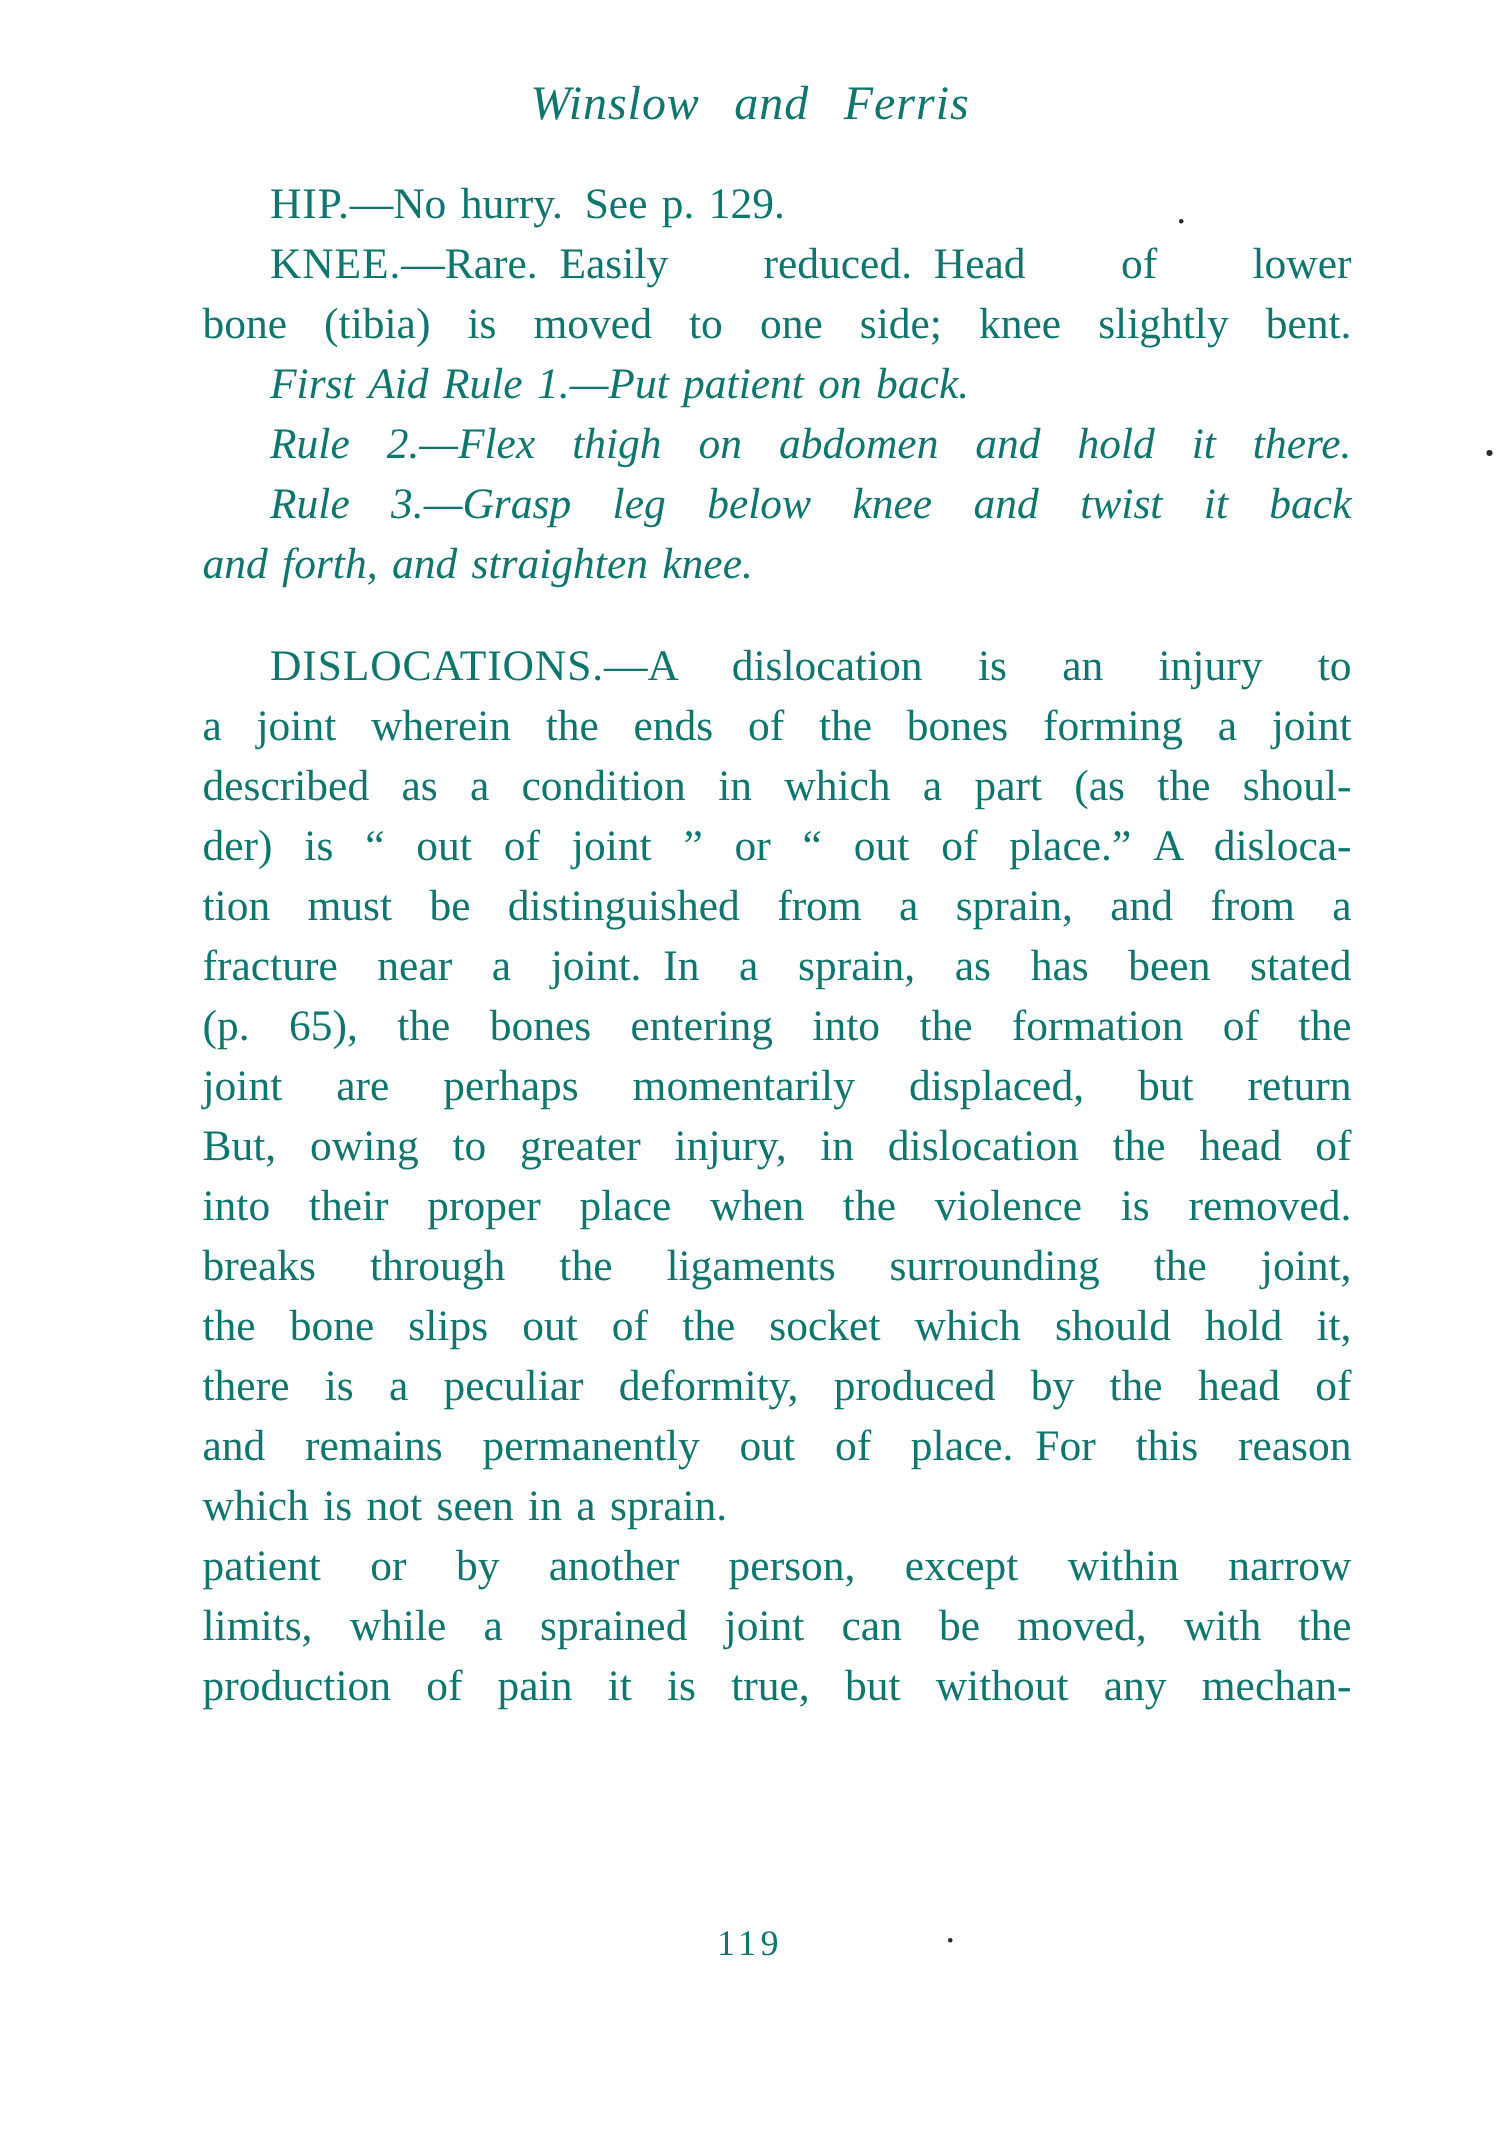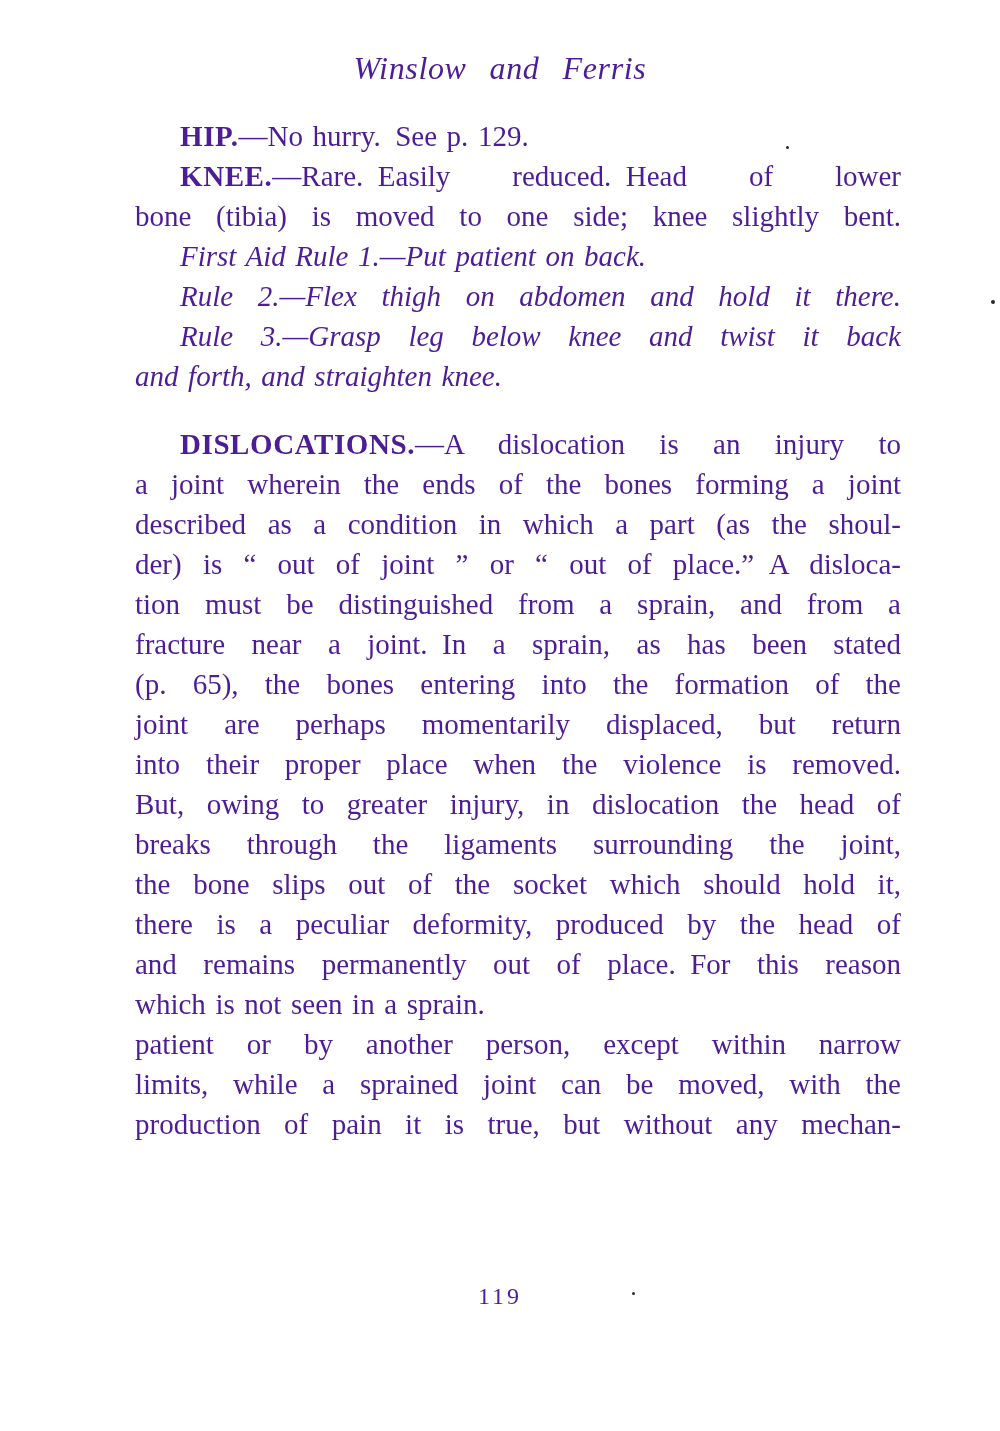--- a/index.html
+++ b/index.html
@@ -5,21 +5,21 @@
   html, body {
     margin: 0;
     padding: 0;
     background: #ffffff;
   }
   .page {
     position: relative;
     width: 1000px;
     height: 1431px;
     background: #ffffff;
-    color: #4c1d95;
+    color: #0f766e;
     font-family: "Liberation Serif", serif;
     overflow: hidden;
   }
   .running-head {
     position: absolute;
     top: 50px;
     left: 0;
     right: 0;
     text-align: center;
     font-style: italic;
@@ -38,21 +38,21 @@
   }
   .block { margin: 0; }
   .block.space-before { margin-top: 28px; }
   .block.italic { font-style: italic; }
   .line { text-align: left; }
   .line.indent { text-indent: 45px; }
   .line.justify {
     text-align: justify;
     text-align-last: justify;
   }
-  .line strong { font-weight: bold; letter-spacing: 0.02em; }
+  .line strong { font-weight: normal; letter-spacing: 0.02em; }
   .folio {
     position: absolute;
     top: 1283px;
     left: 0;
     right: 0;
     text-align: center;
     font-size: 24px;
     letter-spacing: 3px;
   }
   .speck {
@@ -84,22 +84,22 @@
       </div>
       <div class="block space-before">
         <div class="line indent justify"><strong>DISLOCATIONS.</strong>—A dislocation is an injury to</div>
         <div class="line justify">a joint wherein the ends of the bones forming a joint</div>
         <div class="line justify">described as a condition in which a part (as the shoul-</div>
         <div class="line justify">der) is “ out of joint ” or “ out of place.” A disloca-</div>
         <div class="line justify">tion must be distinguished from a sprain, and from a</div>
         <div class="line justify">fracture near a joint. In a sprain, as has been stated</div>
         <div class="line justify">(p. 65), the bones entering into the formation of the</div>
         <div class="line justify">joint are perhaps momentarily displaced, but return</div>
+        <div class="line justify">But, owing to greater injury, in dislocation the head of</div>
         <div class="line justify">into their proper place when the violence is removed.</div>
-        <div class="line justify">But, owing to greater injury, in dislocation the head of</div>
         <div class="line justify">breaks through the ligaments surrounding the joint,</div>
         <div class="line justify">the bone slips out of the socket which should hold it,</div>
         <div class="line justify">there is a peculiar deformity, produced by the head of</div>
         <div class="line justify">and remains permanently out of place. For this reason</div>
         <div class="line">which is not seen in a sprain.</div>
       </div>
       <div class="block">
         <div class="line justify">patient or by another person, except within narrow</div>
         <div class="line justify">limits, while a sprained joint can be moved, with the</div>
         <div class="line justify">production of pain it is true, but without any mechan-</div>

